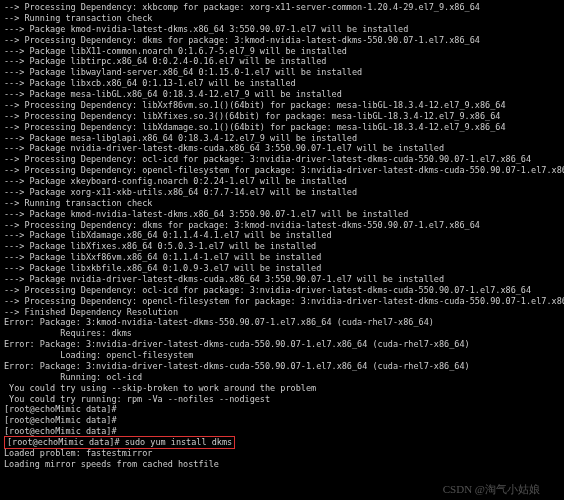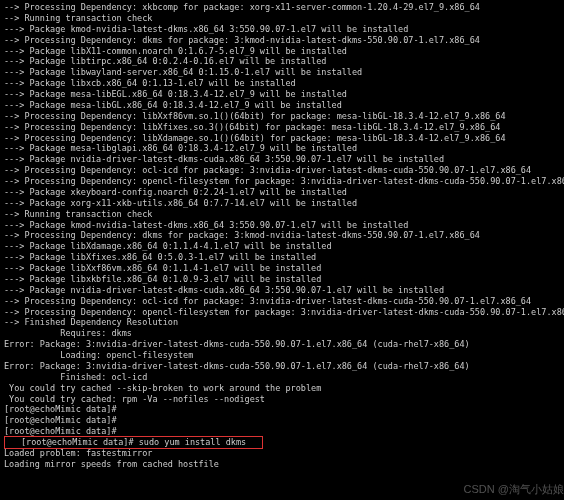--- a/index.html
+++ b/index.html
@@ -12,45 +12,44 @@
       width: 564px;
       height: 500px;
       overflow: hidden;
       padding: 2px 4px;
       position: relative;
     }
     .line { white-space: pre; }
     .highlight-box {
       border: 1px solid #d33;
       display: inline-block;
-      padding: 0 16px;
+      padding: 0 2px;
       margin: -1px 0;
     }
     .watermark {
       position: absolute;
-      right: 0;
+      right: 24px;
       bottom: 4px;
       color: rgba(200,200,200,0.4);
       font-size: 11px;
-      font-family: Liberation Sans, sans-serif;
+      font-family: Liberation Serif, serif;
     }
   </style>
 </head>
 <body>
 
 <div id="terminal">
     <div class="line">--&gt; Processing Dependency: xkbcomp for package: xorg-x11-server-common-1.20.4-29.el7_9.x86_64</div>
     <div class="line">--&gt; Running transaction check</div>
     <div class="line">---&gt; Package kmod-nvidia-latest-dkms.x86_64 3:550.90.07-1.el7 will be installed</div>
     <div class="line">--&gt; Processing Dependency: dkms for package: 3:kmod-nvidia-latest-dkms-550.90.07-1.el7.x86_64</div>
     <div class="line">---&gt; Package libX11-common.noarch 0:1.6.7-5.el7_9 will be installed</div>
     <div class="line">---&gt; Package libtirpc.x86_64 0:0.2.4-0.16.el7 will be installed</div>
     <div class="line">---&gt; Package libwayland-server.x86_64 0:1.15.0-1.el7 will be installed</div>
     <div class="line">---&gt; Package libxcb.x86_64 0:1.13-1.el7 will be installed</div>
-    <div class="line">---&gt; Package mesa-libEGL.x86_64 0:18.3.4-12.el7_9 will be installed</div>
     <div class="line">---&gt; Package mesa-libGL.x86_64 0:18.3.4-12.el7_9 will be installed</div>
     <div class="line">--&gt; Processing Dependency: libXxf86vm.so.1()(64bit) for package: mesa-libGL-18.3.4-12.el7_9.x86_64</div>
     <div class="line">--&gt; Processing Dependency: libXfixes.so.3()(64bit) for package: mesa-libGL-18.3.4-12.el7_9.x86_64</div>
     <div class="line">--&gt; Processing Dependency: libXdamage.so.1()(64bit) for package: mesa-libGL-18.3.4-12.el7_9.x86_64</div>
     <div class="line">---&gt; Package mesa-libglapi.x86_64 0:18.3.4-12.el7_9 will be installed</div>
     <div class="line">---&gt; Package nvidia-driver-latest-dkms-cuda.x86_64 3:550.90.07-1.el7 will be installed</div>
     <div class="line">--&gt; Processing Dependency: ocl-icd for package: 3:nvidia-driver-latest-dkms-cuda-550.90.07-1.el7.x86_64</div>
     <div class="line">--&gt; Processing Dependency: opencl-filesystem for package: 3:nvidia-driver-latest-dkms-cuda-550.90.07-1.el7.x86_64</div>
     <div class="line">---&gt; Package xkeyboard-config.noarch 0:2.24-1.el7 will be installed</div>
     <div class="line">---&gt; Package xorg-x11-xkb-utils.x86_64 0:7.7-14.el7 will be installed</div>
@@ -58,27 +57,28 @@
     <div class="line">---&gt; Package kmod-nvidia-latest-dkms.x86_64 3:550.90.07-1.el7 will be installed</div>
     <div class="line">--&gt; Processing Dependency: dkms for package: 3:kmod-nvidia-latest-dkms-550.90.07-1.el7.x86_64</div>
     <div class="line">---&gt; Package libXdamage.x86_64 0:1.1.4-4.1.el7 will be installed</div>
     <div class="line">---&gt; Package libXfixes.x86_64 0:5.0.3-1.el7 will be installed</div>
     <div class="line">---&gt; Package libXxf86vm.x86_64 0:1.1.4-1.el7 will be installed</div>
     <div class="line">---&gt; Package libxkbfile.x86_64 0:1.0.9-3.el7 will be installed</div>
     <div class="line">---&gt; Package nvidia-driver-latest-dkms-cuda.x86_64 3:550.90.07-1.el7 will be installed</div>
     <div class="line">--&gt; Processing Dependency: ocl-icd for package: 3:nvidia-driver-latest-dkms-cuda-550.90.07-1.el7.x86_64</div>
     <div class="line">--&gt; Processing Dependency: opencl-filesystem for package: 3:nvidia-driver-latest-dkms-cuda-550.90.07-1.el7.x86_64</div>
     <div class="line">--&gt; Finished Dependency Resolution</div>
+    <div class="line">Error: Package: 3:kmod-nvidia-latest-dkms-550.90.07-1.el7.x86_64 (cuda-rhel7-x86_64)</div>
     <div class="line">           Requires: dkms</div>
     <div class="line">Error: Package: 3:nvidia-driver-latest-dkms-cuda-550.90.07-1.el7.x86_64 (cuda-rhel7-x86_64)</div>
     <div class="line">           Loading: opencl-filesystem</div>
     <div class="line">Error: Package: 3:nvidia-driver-latest-dkms-cuda-550.90.07-1.el7.x86_64 (cuda-rhel7-x86_64)</div>
-    <div class="line">           Finished: ocl-icd</div>
-    <div class="line"> You could try cached --skip-broken to work around the problem</div>
-    <div class="line"> You could try cached: rpm -Va --nofiles --nodigest</div>
+    <div class="line">           Running: ocl-icd</div>
+    <div class="line"> You could try using --skip-broken to work around the problem</div>
+    <div class="line"> You could try running: rpm -Va --nofiles --nodigest</div>
     <div class="line">[root@echoMimic data]#</div>
     <div class="line">[root@echoMimic data]#</div>
     <div class="line">[root@echoMimic data]#</div>
     <div class="line"><span class="highlight-box"><span>[root@echoMimic data]#</span><span> sudo yum install dkms</span></span></div>
     <div class="line">Loaded problem: fastestmirror</div>
     <div class="line">Loading mirror speeds from cached hostfile</div>
   </div>
 
 <div class="watermark">CSDN @淘气小姑娘</div>
 

